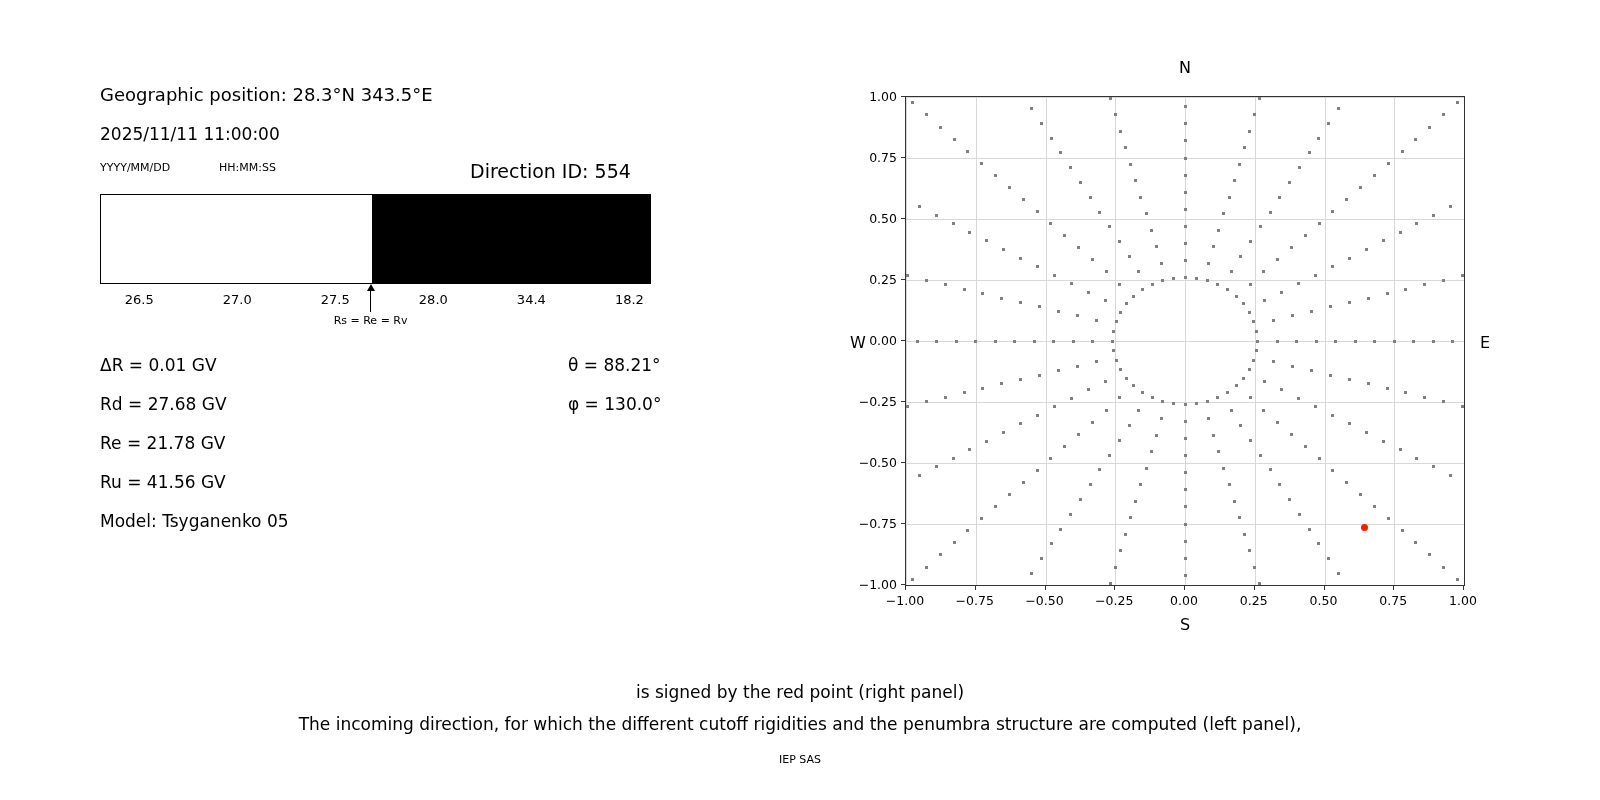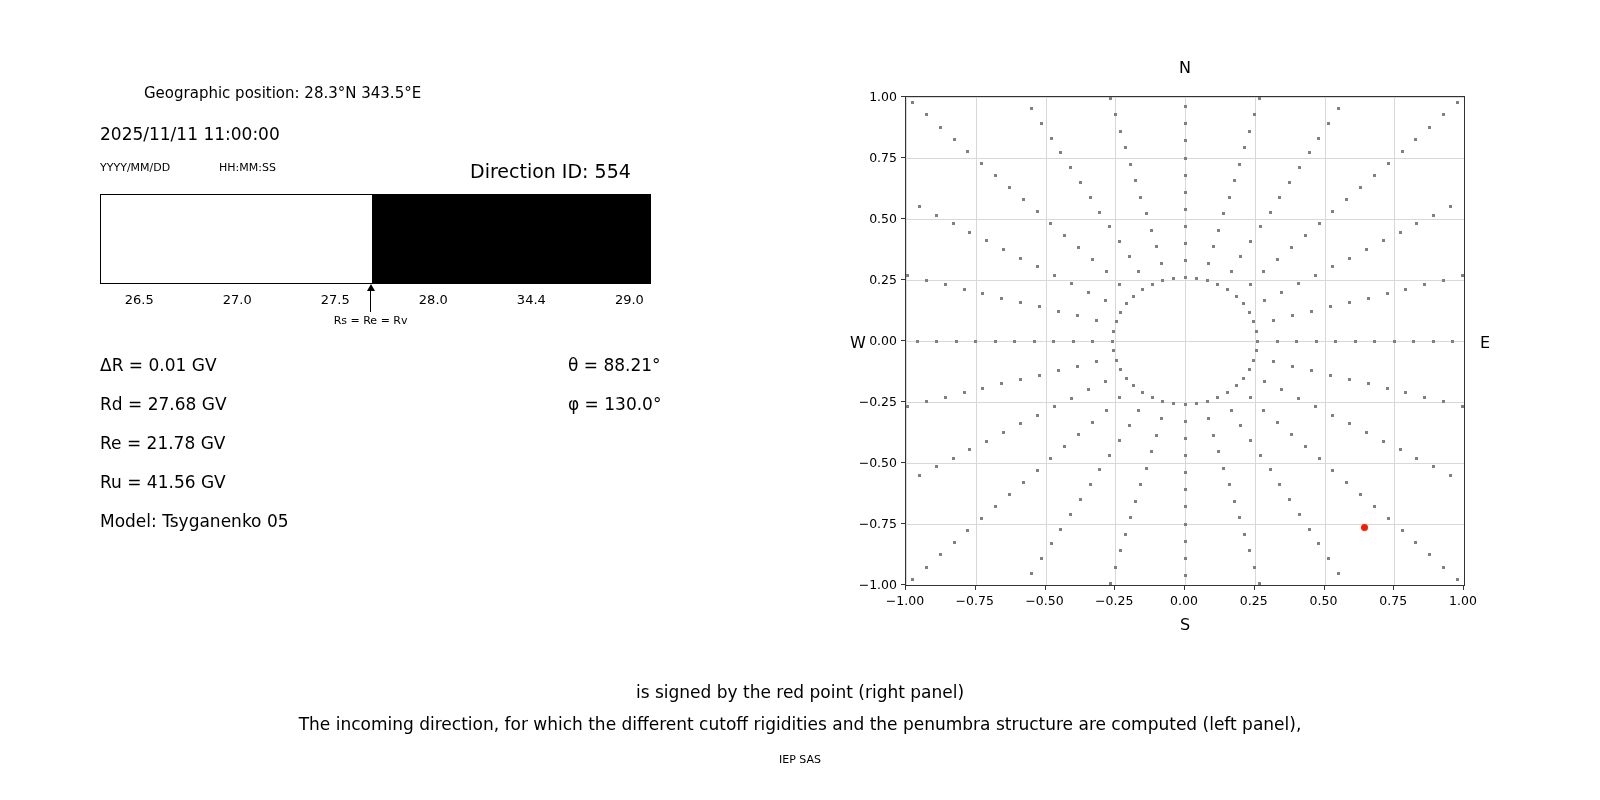--- a/index.html
+++ b/index.html
@@ -9,21 +9,21 @@
     font-family:"DejaVu Sans", sans-serif;
     color:#000000;
     position:relative;
     overflow:hidden;
   }
   .abs{position:absolute;}
 
   
   #left-panel{left:0;top:0;width:760px;height:620px;}
 
-  .geo-line{left:100px;top:84px;font-size:15px;margin-left:44px;}
+  .geo-line{left:100px;top:84px;font-size:18px;}
   .date-line{left:100px;top:124px;font-size:17px;}
   .fmt-date{left:100px;top:161px;font-size:11px;}
   .fmt-time{left:219px;top:161px;font-size:11px;}
   .dir-id{left:470px;top:160px;font-size:19px;}
 
   
   #penumbra{left:100px;top:194px;width:551px;height:90px;border:1px solid #000;box-sizing:border-box;background:#ffffff;}
   #penumbra .seg{position:absolute;top:0;bottom:0;}
 
   
@@ -91,21 +91,21 @@
           <div class="arrow-shaft"></div>
           <div class="arrow-head"></div>
         </div>
         <div class="arrow-label" style="left: 270.579px;">Rs = Re = Rv</div>
       </div>
   <div class="tick-label" style="left: 39.2143px;">26.5</div>
       <div class="tick-label" style="left: 137.25px; text-align: center;">27.0</div>
       <div class="tick-label" style="left: 235.286px;">27.5</div>
       <div class="tick-label" style="left: 333.321px;">28.0</div>
       <div class="tick-label" style="left: 431.357px;">34.4</div>
-      <div class="tick-label" style="left: 529.393px;">29.0</div>
+      <div class="tick-label" style="left: 529.393px;">18.2</div>
     </div>
 
   <div class="val v-dr">ΔR = 0.01 GV</div>
   <div class="val v-rd">Rd = 27.68 GV</div>
   <div class="val v-re">Re = 21.78 GV</div>
   <div class="val v-ru">Ru = 41.56 GV</div>
   <div class="val v-model">Model: Tsyganenko 05</div>
   <div class="val v-theta">θ = 88.21°</div>
   <div class="val v-phi">φ = 130.0°</div>
 </div>

